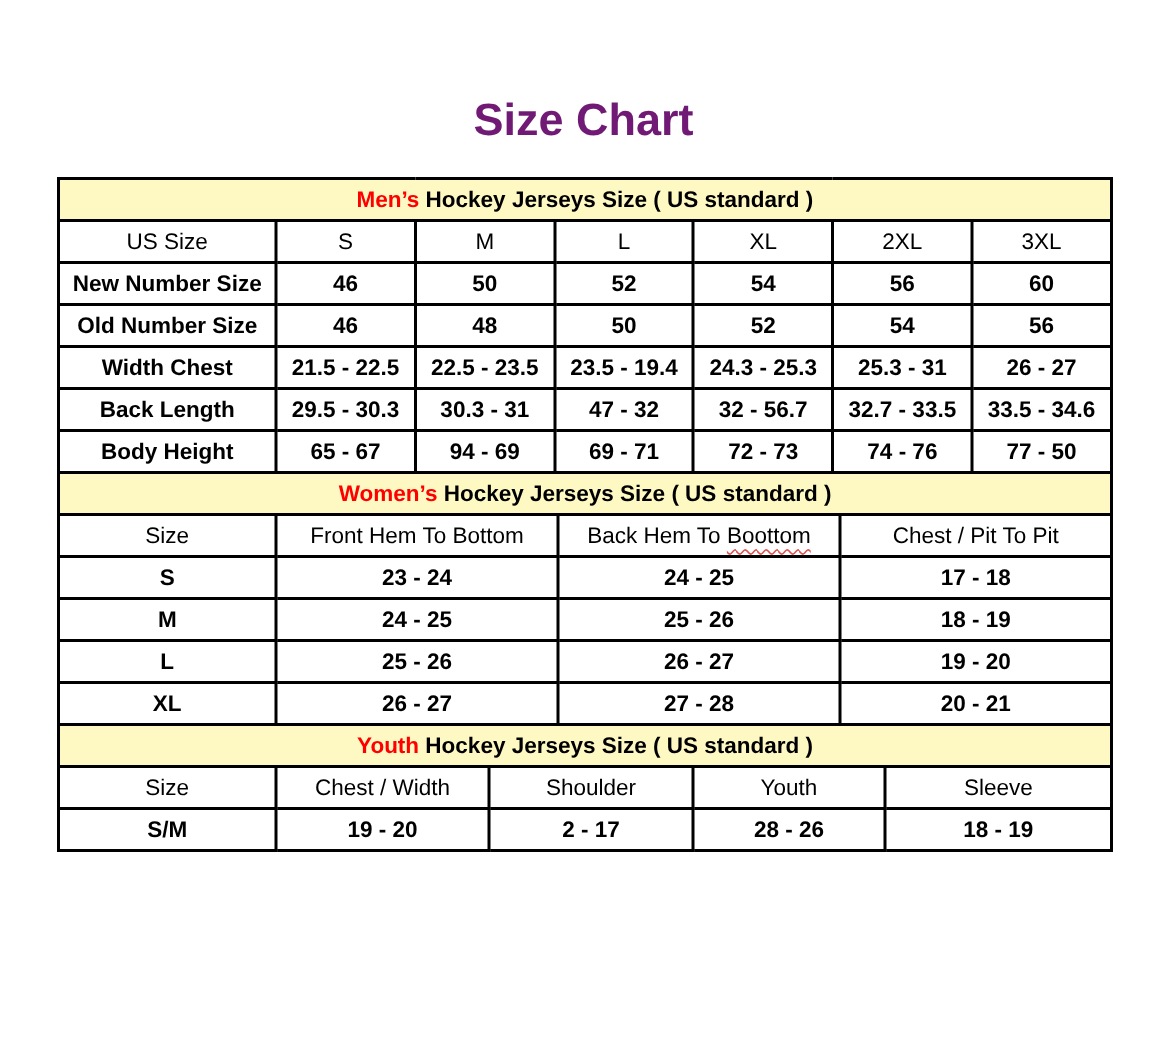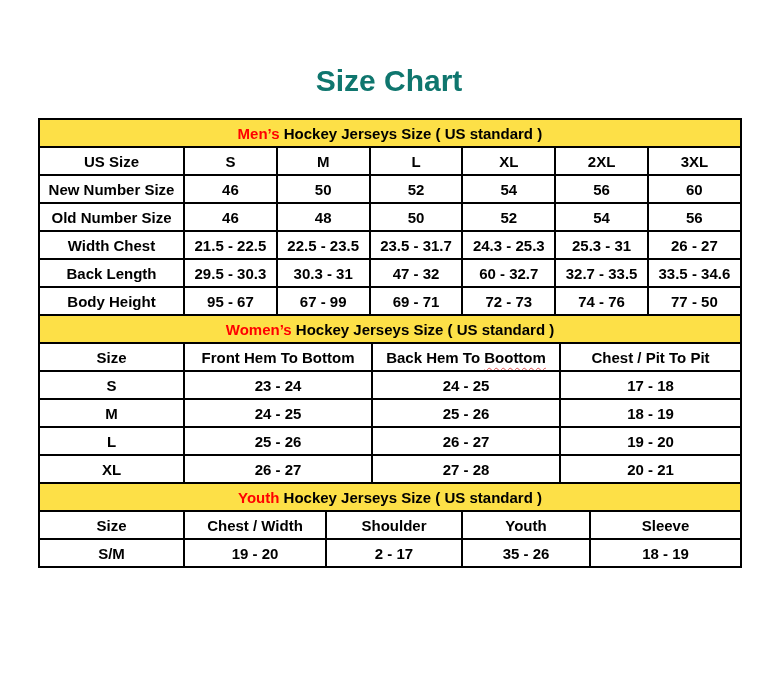--- a/index.html
+++ b/index.html
@@ -19,21 +19,21 @@
     margin-left: 38px;
   }
   .page-title {
     margin: 0;
     padding-top: 60px;
     padding-bottom: 16px;
     font-size: 30px;
     line-height: 42px;
     font-weight: bold;
     text-align: center;
-    color: #0f766e;
+    color: #701a75;
     letter-spacing: 0px;
   }
   table.size-table {
     width: 702px;
     border-collapse: collapse;
     table-layout: fixed;
   }
   table.size-table + table.size-table,
   table.size-table.stacked {
     margin-top: -2px;
@@ -42,30 +42,30 @@
     border: 2px solid #000000;
     text-align: center;
     vertical-align: middle;
     padding: 0;
     font-size: 15px;
     height: 26px;
     overflow: hidden;
     white-space: nowrap;
   }
   td.banner {
-    background: #fde047;
+    background: #fef9c3;
     height: 32px;
     font-size: 17px;
     font-weight: bold;
   }
   td.banner .hl {
     color: #FF0000;
   }
   th {
-    font-weight: bold;
+    font-weight: normal;
   }
   td.value-cell {
     font-weight: bold;
   }
   td.row-label {
     font-weight: bold;
   }
   td.row-label-bold {
     font-weight: bold;
   }
@@ -136,38 +136,38 @@
         <td class="value-cell">48</td>
         <td class="value-cell">50</td>
         <td class="value-cell">52</td>
         <td class="value-cell">54</td>
         <td class="value-cell">56</td>
       </tr>
       <tr>
         <td class="row-label">Width Chest</td>
         <td class="value-cell">21.5 - 22.5</td>
         <td class="value-cell">22.5 - 23.5</td>
-        <td class="value-cell">23.5 - 31.7</td>
+        <td class="value-cell">23.5 - 19.4</td>
         <td class="value-cell">24.3 - 25.3</td>
         <td class="value-cell">25.3 - 31</td>
         <td class="value-cell">26 - 27</td>
       </tr>
       <tr>
         <td class="row-label">Back Length</td>
         <td class="value-cell">29.5 - 30.3</td>
         <td class="value-cell">30.3 - 31</td>
         <td class="value-cell">47 - 32</td>
-        <td class="value-cell">60 - 32.7</td>
+        <td class="value-cell">32 - 56.7</td>
         <td class="value-cell">32.7 - 33.5</td>
         <td class="value-cell">33.5 - 34.6</td>
       </tr>
       <tr>
         <td class="row-label">Body Height</td>
-        <td class="value-cell">95 - 67</td>
-        <td class="value-cell">67 - 99</td>
+        <td class="value-cell">65 - 67</td>
+        <td class="value-cell">94 - 69</td>
         <td class="value-cell">69 - 71</td>
         <td class="value-cell">72 - 73</td>
         <td class="value-cell">74 - 76</td>
         <td class="value-cell">77 - 50</td>
       </tr>
     </tbody>
   </table>
 
   <table class="size-table stacked">
     <colgroup>
@@ -229,19 +229,19 @@
         <th>Size</th>
         <th>Chest / Width</th>
         <th>Shoulder</th>
         <th>Youth</th>
         <th>Sleeve</th>
       </tr>
       <tr>
         <td class="row-label-bold">S/M</td>
         <td class="value-cell">19 - 20</td>
         <td class="value-cell">2 - 17</td>
-        <td class="value-cell">35 - 26</td>
+        <td class="value-cell">28 - 26</td>
         <td class="value-cell">18 - 19</td>
       </tr>
     </tbody>
   </table>
 
 </div>
 
 </body></html>

